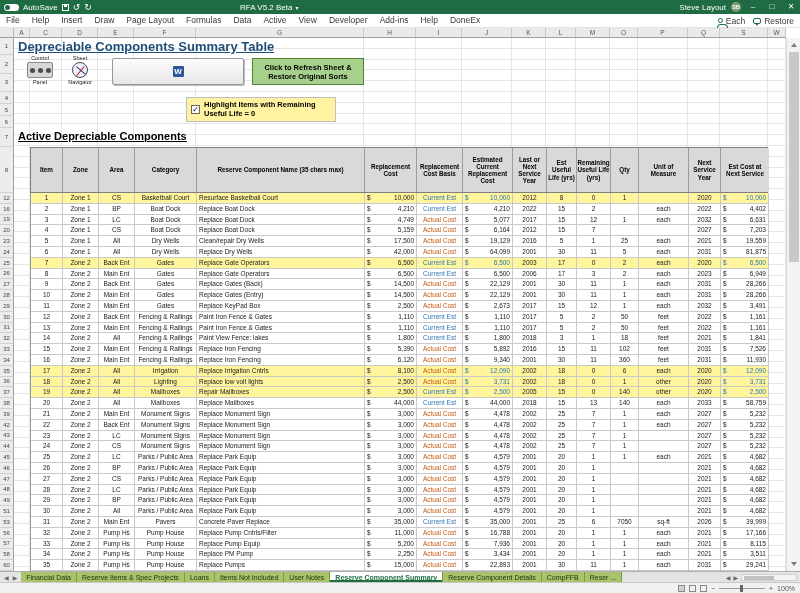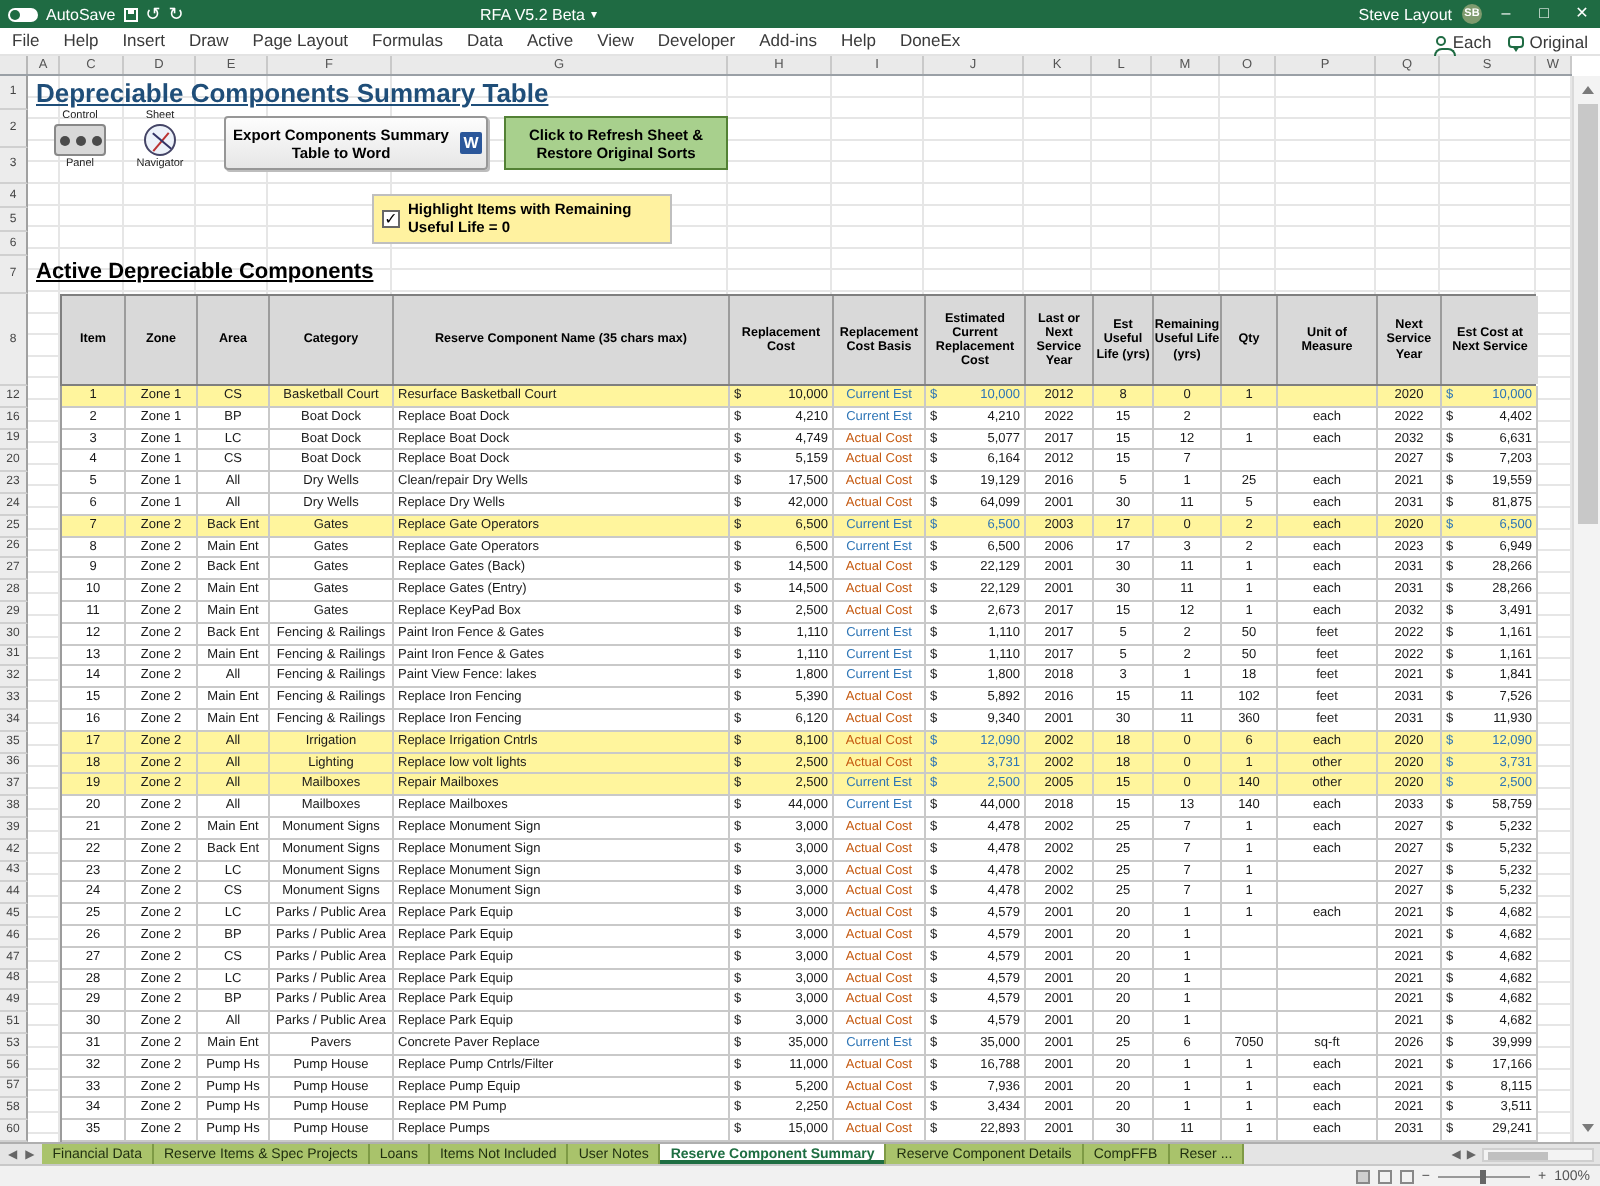--- a/index.html
+++ b/index.html
@@ -149,21 +149,21 @@
       <div class="rtab">Help</div>
       <div class="rtab">DoneEx</div>
     </div>
   <div class="ribbon-right">
     <span class="share">
       <span class="person-ico"></span>
       <span>Each</span>
     </span>
     <span class="comments">
       <span class="bubble-ico"></span>
-      <span>Original</span>
+      <span>Restore</span>
     </span>
   </div>
 </div>
 
 <div class="colheads" id="col-letters">
   <div class="ch-corner"></div>
 <div class="ch" style="width: 16px;">A</div>
     <div class="ch" style="width: 32px;">C</div>
     <div class="ch" style="width: 36px;">D</div>
     <div class="ch" style="width: 36px;">E</div>
@@ -260,21 +260,20 @@
     <div>Panel</div>
   </div>
 
   <div class="widget" style="left:62px;">
     <div>Sheet</div>
     <div class="nav-icon"></div>
     <div>Navigator</div>
   </div>
 
   <div class="export-btn">
-    <span>Export Components Summary Table to Word</span>
     <span class="word-icon">W</span>
   </div>
 
   <div class="refresh-btn">
     <span>Click to Refresh Sheet &amp; Restore Original Sorts</span>
   </div>
 
 
   <div class="hl-box">
     <span class="checkbox" id="hl-check">✓</span>

